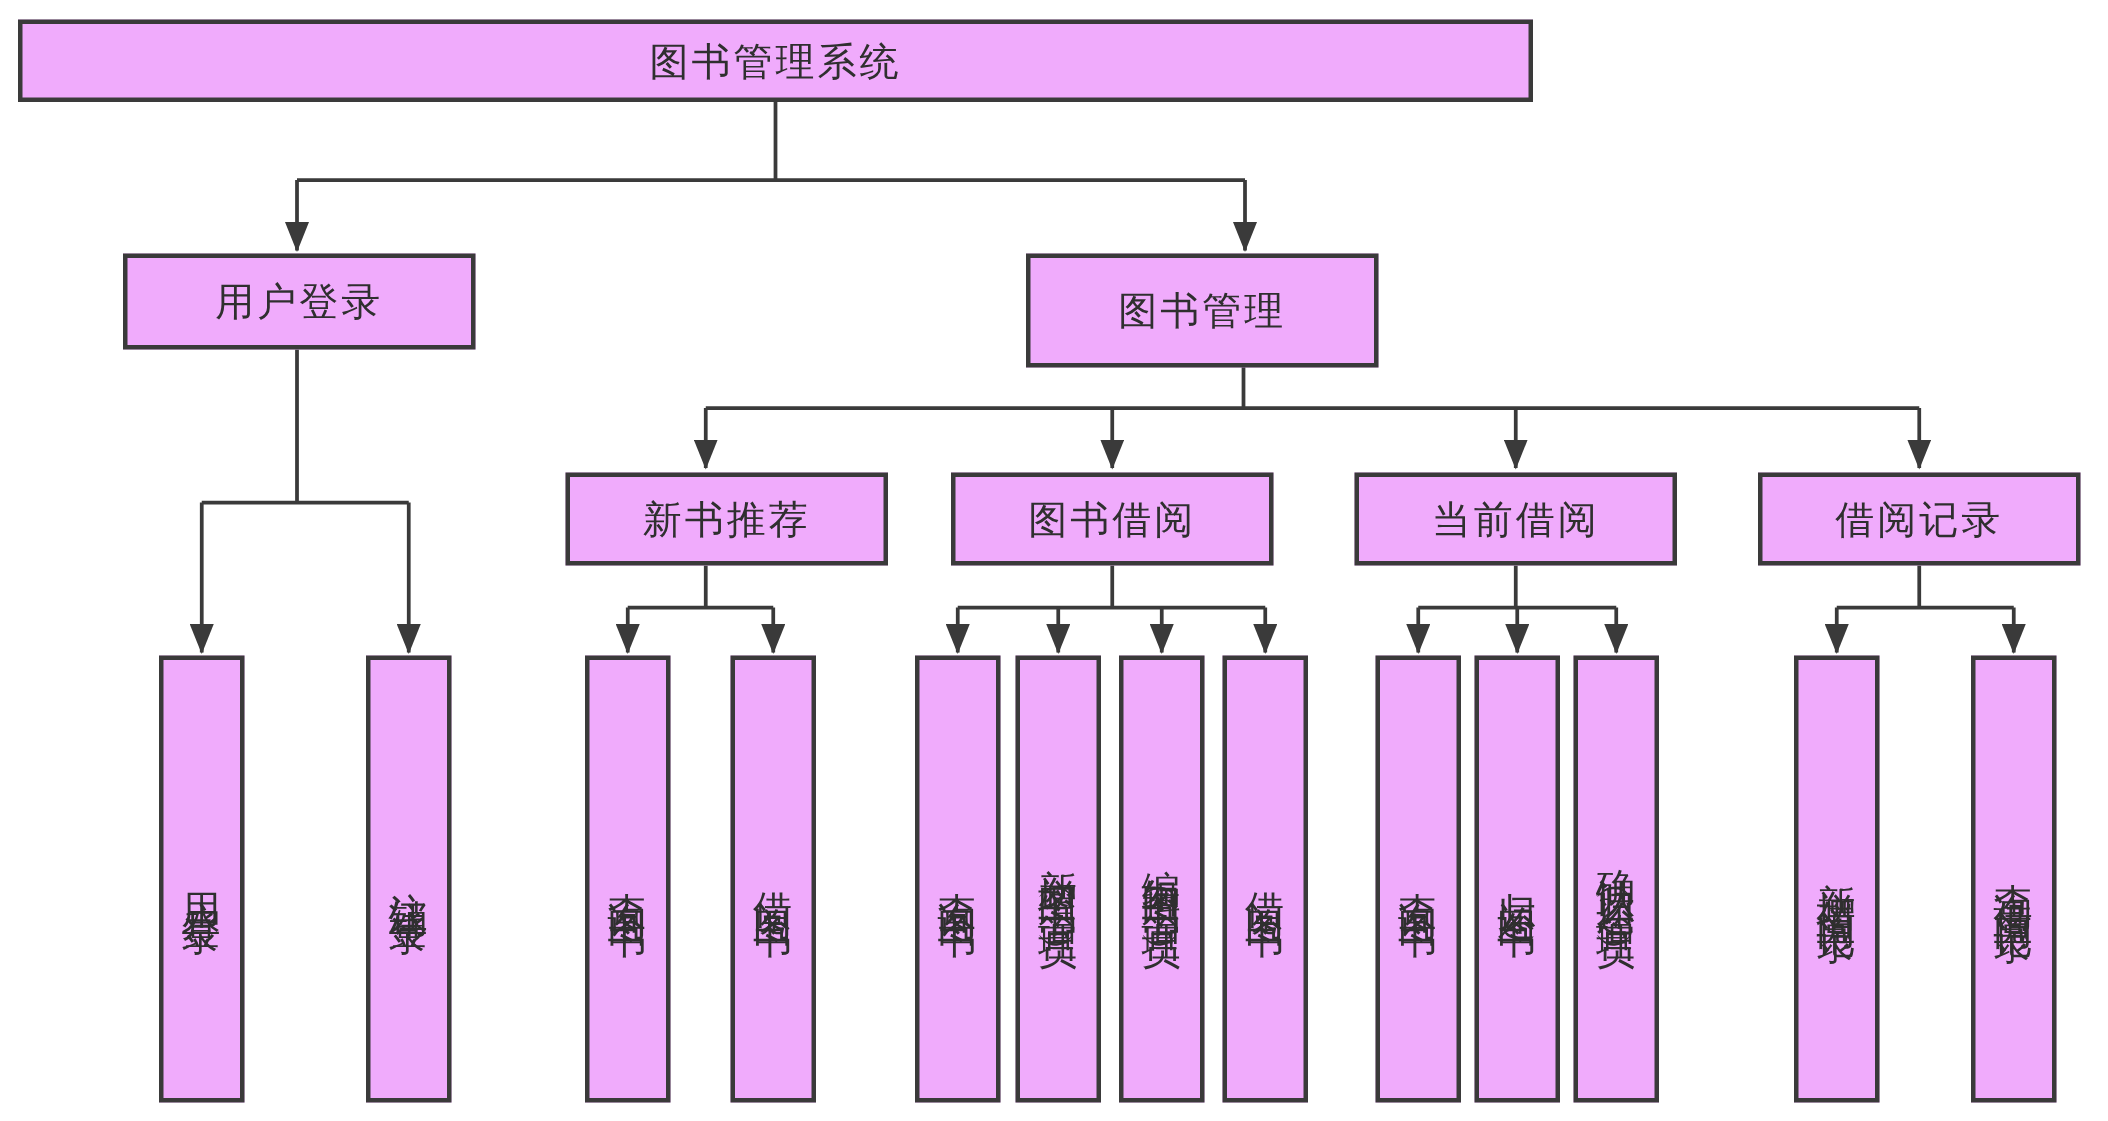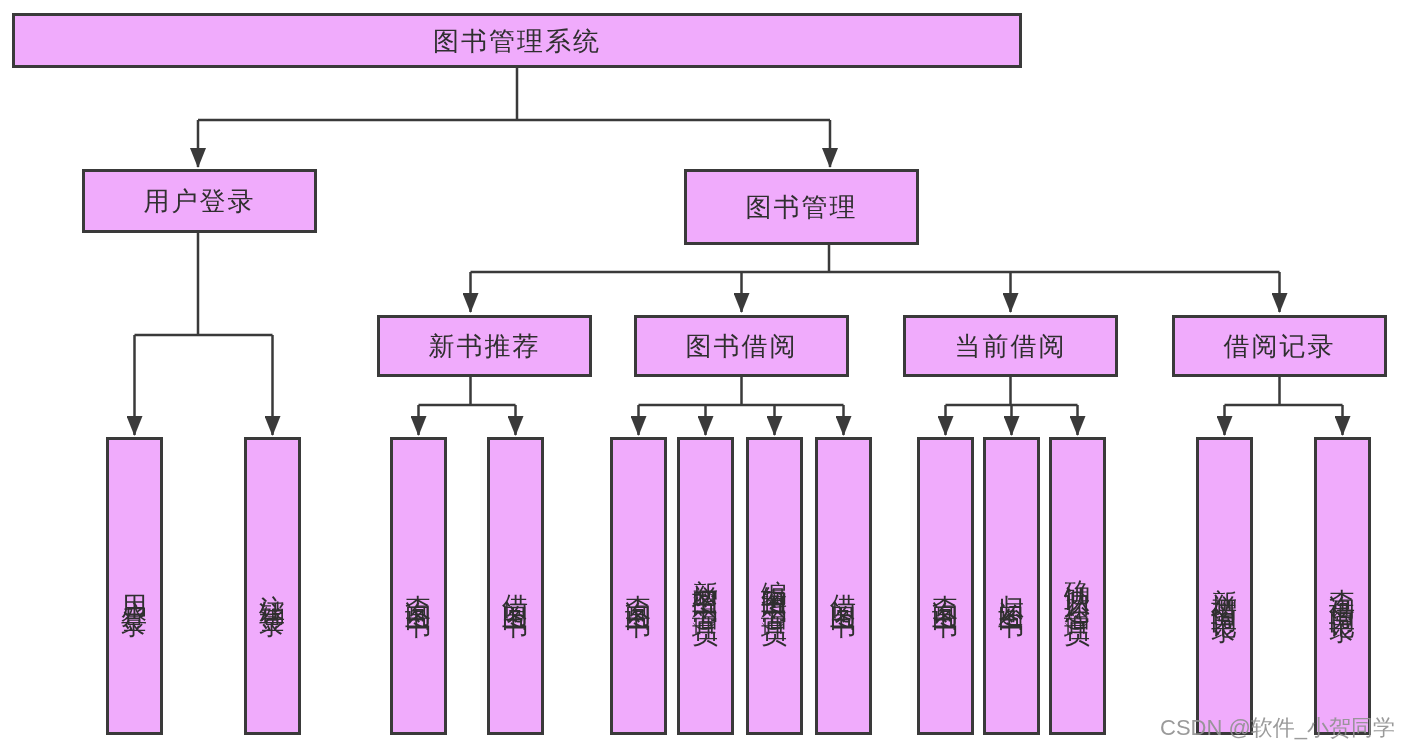--- a/index.html
+++ b/index.html
@@ -183,15 +183,14 @@
     <span>确认归还（管理员）</span>
     </div>
 
   <div class="box vbox leaf lf-addrec">
     <span>新增借阅记录</span>
     </div>
   <div class="box vbox leaf lf-qrec">
     <span>查询借阅记录</span>
     </div>
 
-  <div class="watermark">CSDN @软件_小贺同学</div>
 
 </div>
 
 </body></html>

